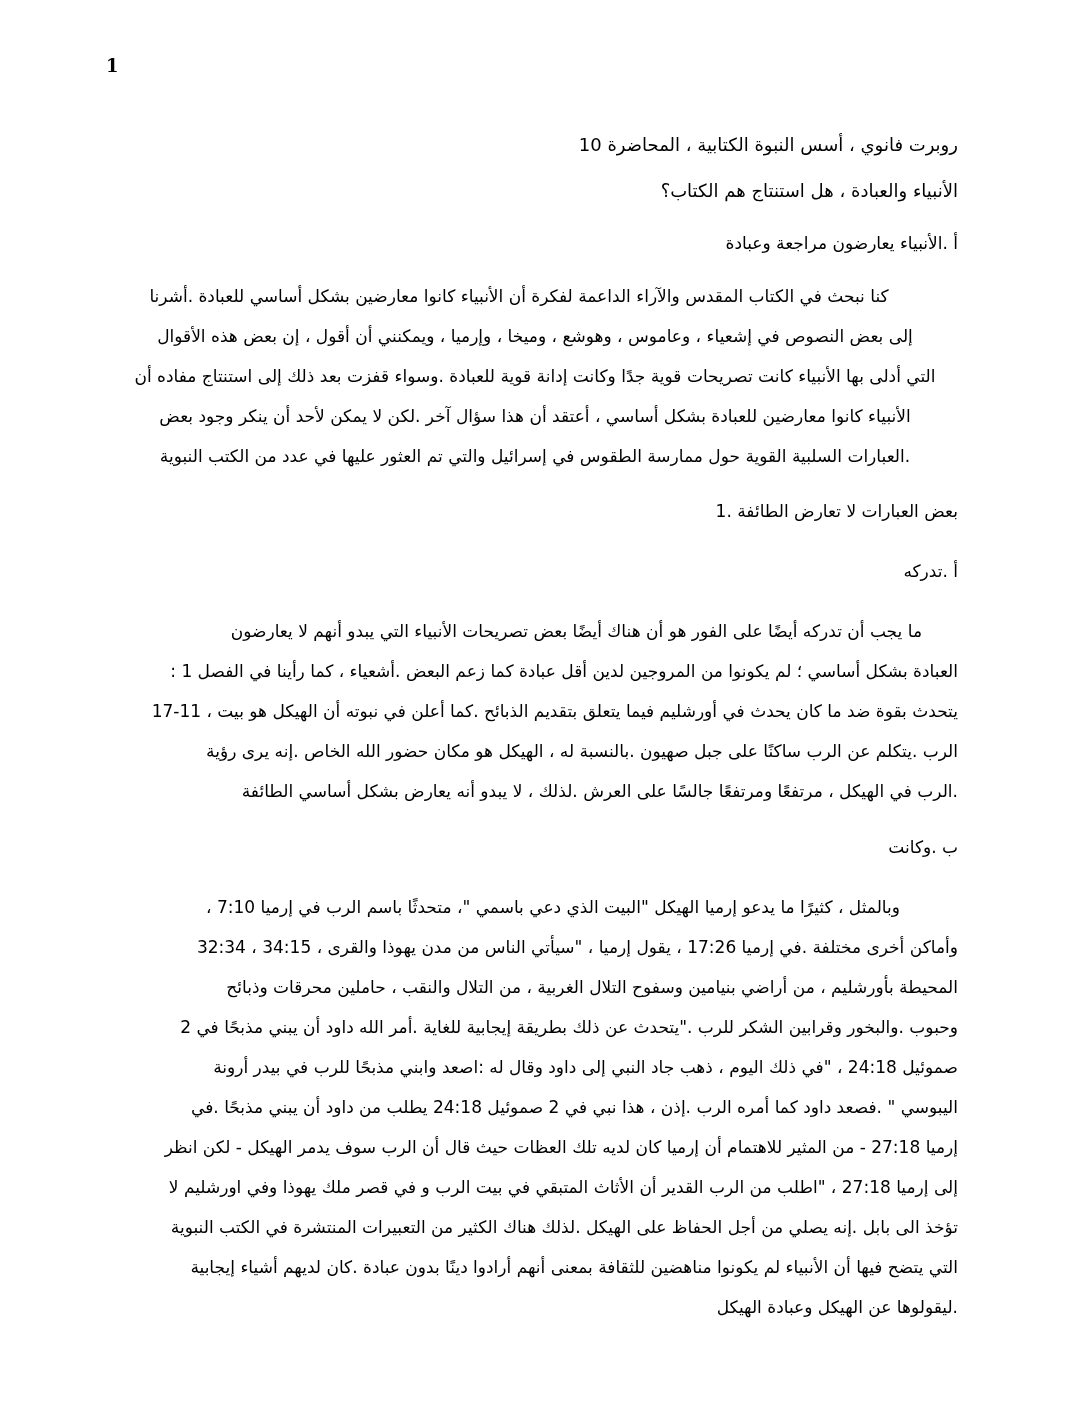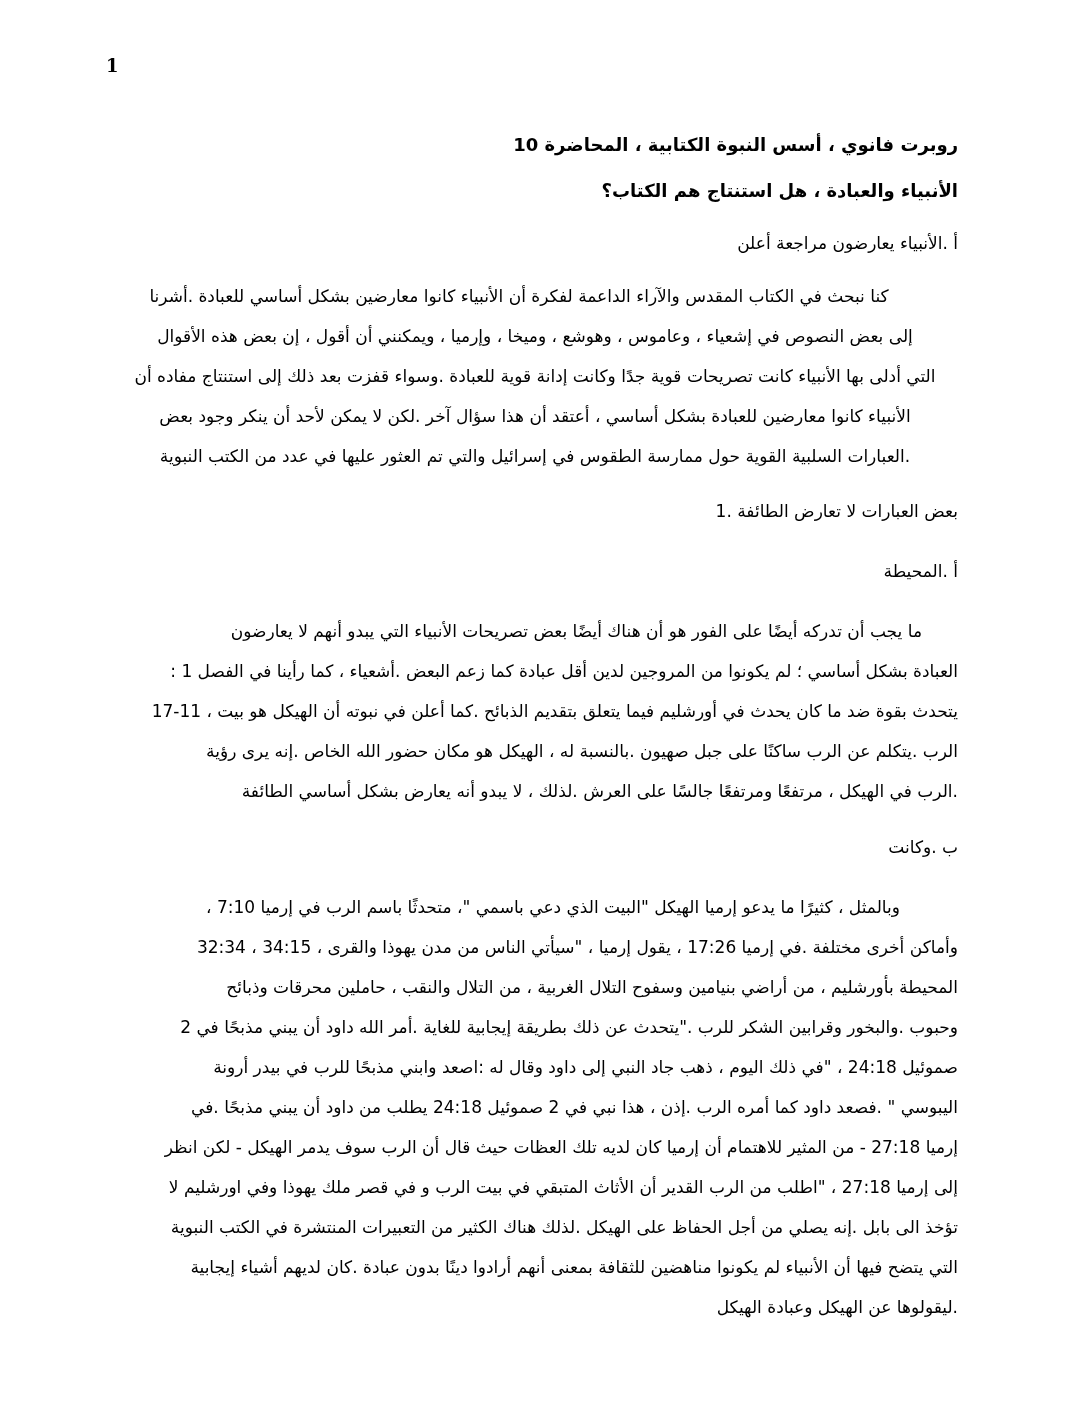--- a/index.html
+++ b/index.html
@@ -28,21 +28,21 @@
   .content {
     direction: rtl;
     text-align: right;
     padding: 122px 130px 0 112px;
     font-size: 17px;
     line-height: 40px;
     unicode-bidi: plaintext-override;
   }
   .content { unicode-bidi: normal; } 
   .doc-title {
-    font-weight: bold;
+    font-weight: normal;
     font-size: 18px;
     line-height: 46px;
   }
   .heading {
     white-space: pre-line;
   }
   .para {
     white-space: pre-line;
   }
   .indent-sm { text-indent: 32px; text-align: center; }
@@ -63,31 +63,31 @@
 
   <div class="page-number">1</div>
 
   <div class="content" dir="rtl">
 
     <div class="doc-title">
       <div>روبرت فانوي ، أسس النبوة الكتابية ، المحاضرة 10</div>
       <div>الأنبياء والعبادة ، هل استنتاج هم الكتاب؟</div>
     </div>
 
-    <div class="heading gap-a">أ .الأنبياء يعارضون مراجعة أعلن</div>
+    <div class="heading gap-a">أ .الأنبياء يعارضون مراجعة وعبادة</div>
 
     <div class="para indent-sm gap-p1">كنا نبحث في الكتاب المقدس والآراء الداعمة لفكرة أن الأنبياء كانوا معارضين بشكل أساسي للعبادة .أشرنا
 إلى بعض النصوص في إشعياء ، وعاموس ، وهوشع ، وميخا ، وإرميا ، ويمكنني أن أقول ، إن بعض هذه الأقوال
 التي أدلى بها الأنبياء كانت تصريحات قوية جدًا وكانت إدانة قوية للعبادة .وسواء قفزت بعد ذلك إلى استنتاج مفاده أن
 الأنبياء كانوا معارضين للعبادة بشكل أساسي ، أعتقد أن هذا سؤال آخر .لكن لا يمكن لأحد أن ينكر وجود بعض
 .العبارات السلبية القوية حول ممارسة الطقوس في إسرائيل والتي تم العثور عليها في عدد من الكتب النبوية</div>
 
     <div class="heading gap-h1">بعض العبارات لا تعارض الطائفة .1</div>
 
-    <div class="heading gap-h1a">أ .المحيطة</div>
+    <div class="heading gap-h1a">أ .تدركه</div>
 
     <div class="para indent-md gap-p2">ما يجب أن تدركه أيضًا على الفور هو أن هناك أيضًا بعض تصريحات الأنبياء التي يبدو أنهم لا يعارضون
 العبادة بشكل أساسي ؛ لم يكونوا من المروجين لدين أقل عبادة كما زعم البعض .أشعياء ، كما رأينا في الفصل 1 :
 يتحدث بقوة ضد ما كان يحدث في أورشليم فيما يتعلق بتقديم الذبائح .كما أعلن في نبوته أن الهيكل هو بيت ، 11-17
 الرب .يتكلم عن الرب ساكنًا على جبل صهيون .بالنسبة له ، الهيكل هو مكان حضور الله الخاص .إنه يرى رؤية
 .الرب في الهيكل ، مرتفعًا ومرتفعًا جالسًا على العرش .لذلك ، لا يبدو أنه يعارض بشكل أساسي الطائفة</div>
 
     <div class="heading gap-h1b">ب .وكانت</div>
 
     <div class="para indent-lg gap-p3">وبالمثل ، كثيرًا ما يدعو إرميا الهيكل "البيت الذي دعي باسمي "، متحدثًا باسم الرب في إرميا 7:10 ،

